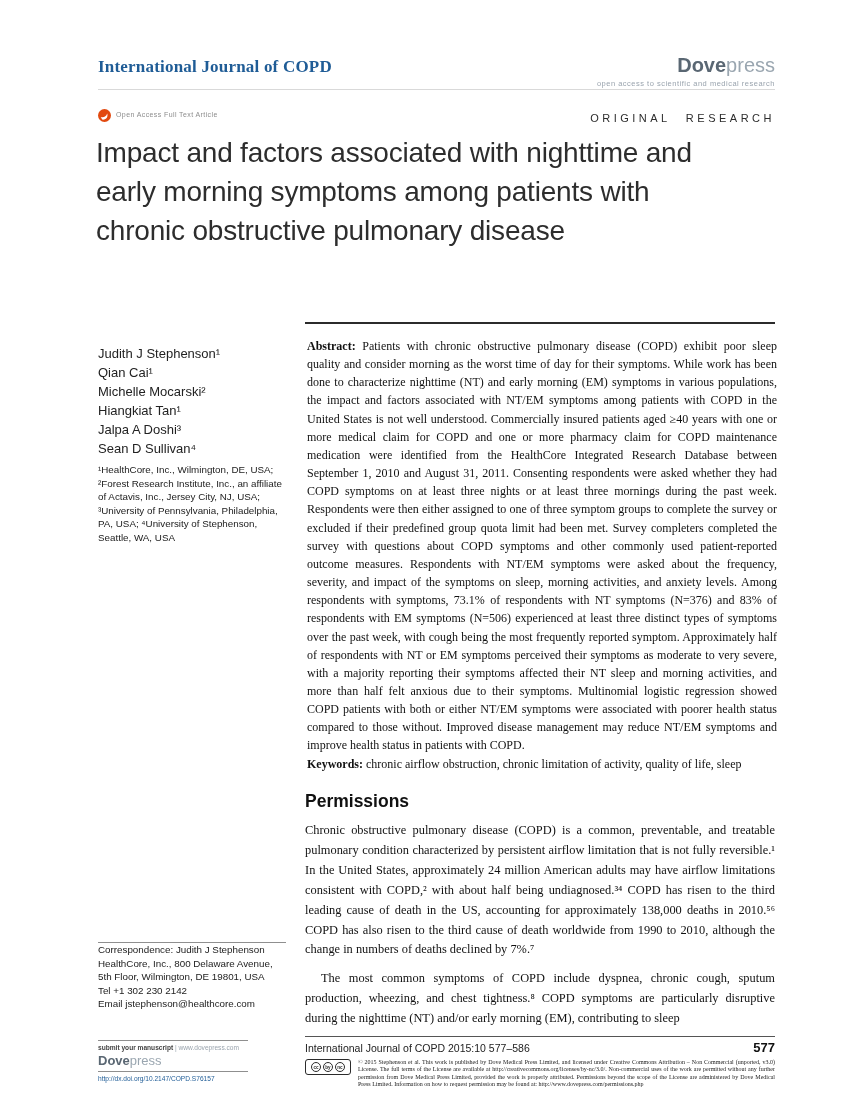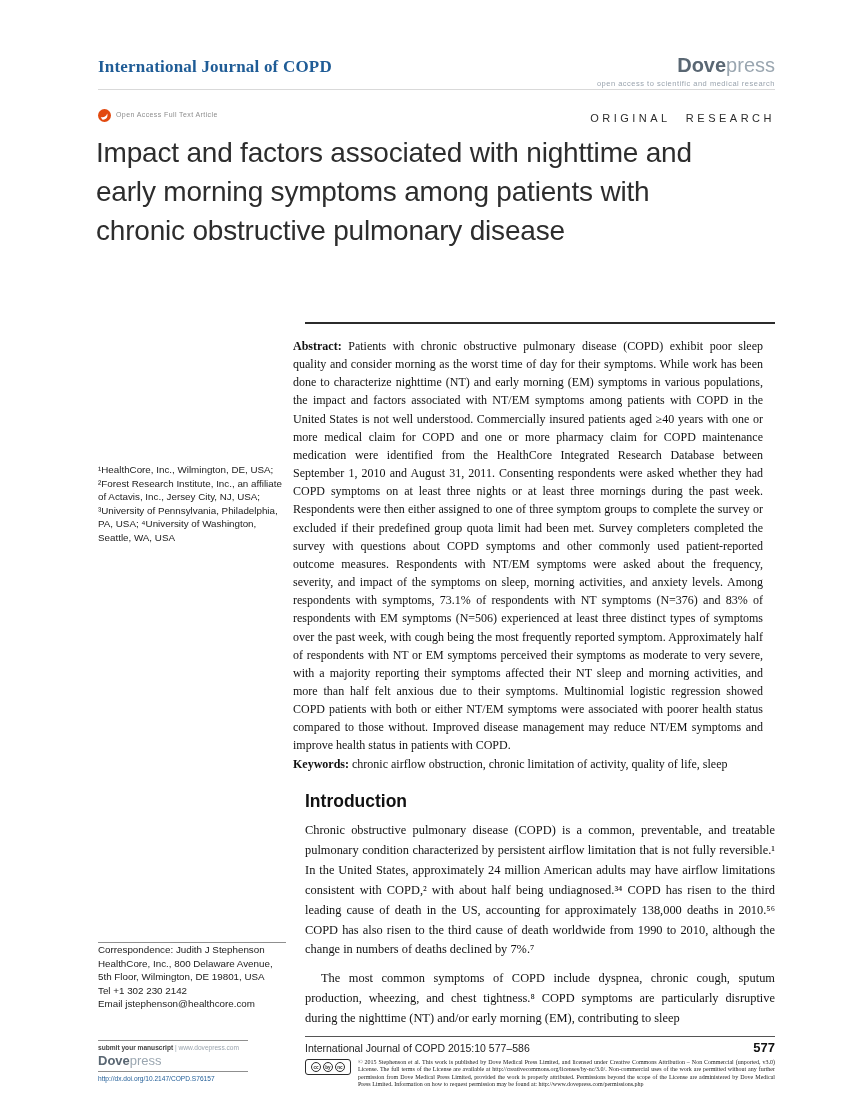--- a/index.html
+++ b/index.html
@@ -63,21 +63,21 @@
   .correspondence {
     position:absolute; left:98px; top:942px; width:188px;
     border-top:1px solid #8f8f8f; 
     font-family:"Liberation Sans","DejaVu Sans",sans-serif;
     font-size:9.8px; line-height:13.6px; color:#222;
   }
 
   
   .abstract-rule { position:absolute; left:305px; top:322px; width:470px; height:1.5px; background:#2b2b2b; }
   .abstract {
-    position:absolute; left:293px; top:337px; width:470px;
+    position:absolute; left:307px; top:337px; width:470px;
     font-size:12px; line-height:18.15px; text-align:justify; color:#111;
   }
   .abstract .lbl, .keywords .lbl { font-weight:bold; }
   .keywords { margin-top:0; }
 
   .introduction { position:absolute; left:305px; top:791px; width:470px; }
   .intro-heading {
     font-family:"Liberation Sans","DejaVu Sans",sans-serif;
     font-weight:bold; font-size:17.5px; color:#111; margin-bottom:9px;
   }
@@ -141,39 +141,47 @@
         <path d="M4.2 12.2c4.2 1.2 8.2-.2 10-5.4 1.4 4.4-.8 9.4-6.6 9.6-1.2 0-2.4-2.2-3.4-4.2z" fill="#ffffff"></path>
       </svg>
     </span>
     <span class="open-access-label">Open Access Full Text Article</span>
   </div>
 
   <div class="article-type">ORIGINAL RESEARCH</div>
 
   <h1 class="article-title">Impact and factors associated with nighttime and early morning symptoms among patients with chronic obstructive pulmonary disease</h1>
 
-
-  <div class="affiliations">¹HealthCore, Inc., Wilmington, DE, USA; ²Forest Research Institute, Inc., an affiliate of Actavis, Inc., Jersey City, NJ, USA; ³University of Pennsylvania, Philadelphia, PA, USA; ⁴University of Washington, Seattle, WA, USA</div>
+  <div class="authors">
+    <div>Judith J Stephenson¹</div>
+    <div>Qian Cai¹</div>
+    <div>Michelle Mocarski²</div>
+    <div>Hiangkiat Tan¹</div>
+    <div>Jalpa A Doshi³</div>
+    <div>Sean D Sullivan⁴</div>
+  </div>
+
+  <div class="affiliations">¹HealthCore, Inc., Wilmington, DE, USA; ²Forest Research Institute, Inc., an affiliate of Actavis, Inc., Jersey City, NJ, USA; ³University of Pennsylvania, Philadelphia, PA, USA; ⁴University of Stephenson, Seattle, WA, USA</div>
 
   <div class="correspondence">
     <div>Correspondence: Judith J Stephenson</div>
     <div>HealthCore, Inc., 800 Delaware Avenue, 5th Floor, Wilmington, DE 19801, USA</div>
     <div>Tel +1 302 230 2142</div>
     <div>Email jstephenson@healthcore.com</div>
   </div>
 
   <div class="abstract-rule"></div>
 
   <div class="abstract">
     <p><span class="lbl">Abstract:</span><span> Patients with chronic obstructive pulmonary disease (COPD) exhibit poor sleep quality and consider morning as the worst time of day for their symptoms. While work has been done to characterize nighttime (NT) and early morning (EM) symptoms in various populations, the impact and factors associated with NT/EM symptoms among patients with COPD in the United States is not well understood. Commercially insured patients aged ≥40 years with one or more medical claim for COPD and one or more pharmacy claim for COPD maintenance medication were identified from the HealthCore Integrated Research Database between September 1, 2010 and August 31, 2011. Consenting respondents were asked whether they had COPD symptoms on at least three nights or at least three mornings during the past week. Respondents were then either assigned to one of three symptom groups to complete the survey or excluded if their predefined group quota limit had been met. Survey completers completed the survey with questions about COPD symptoms and other commonly used patient-reported outcome measures. Respondents with NT/EM symptoms were asked about the frequency, severity, and impact of the symptoms on sleep, morning activities, and anxiety levels. Among respondents with symptoms, 73.1% of respondents with NT symptoms (N=376) and 83% of respondents with EM symptoms (N=506) experienced at least three distinct types of symptoms over the past week, with cough being the most frequently reported symptom. Approximately half of respondents with NT or EM symptoms perceived their symptoms as moderate to very severe, with a majority reporting their symptoms affected their NT sleep and morning activities, and more than half felt anxious due to their symptoms. Multinomial logistic regression showed COPD patients with both or either NT/EM symptoms were associated with poorer health status compared to those without. Improved disease management may reduce NT/EM symptoms and improve health status in patients with COPD.</span></p>
     <p class="keywords"><span class="lbl">Keywords:</span><span> chronic airflow obstruction, chronic limitation of activity, quality of life, sleep</span></p>
   </div>
 
   <div class="introduction">
-    <div class="intro-heading">Introduction</div>
+    <div class="intro-heading">Permissions</div>
     <p class="intro-p">Chronic obstructive pulmonary disease (COPD) is a common, preventable, and treatable pulmonary condition characterized by persistent airflow limitation that is not fully reversible.¹ In the United States, approximately 24 million American adults may have airflow limitations consistent with COPD,² with about half being undiagnosed.³⁴ COPD has risen to the third leading cause of death in the US, accounting for approximately 138,000 deaths in 2010.⁵⁶ COPD has also risen to the third cause of death worldwide from 1990 to 2010, although the change in numbers of deaths declined by 7%.⁷</p>
     <p class="intro-p indent">The most common symptoms of COPD include dyspnea, chronic cough, sputum production, wheezing, and chest tightness.⁸ COPD symptoms are particularly disruptive during the nighttime (NT) and/or early morning (EM), contributing to sleep</p>
   </div>
 
   <div class="f-left">
     <div class="rule"></div>
     <div class="submit-line">
       <span class="strong">submit your manuscript</span>
       <span>|</span>
       <span>www.dovepress.com</span>

